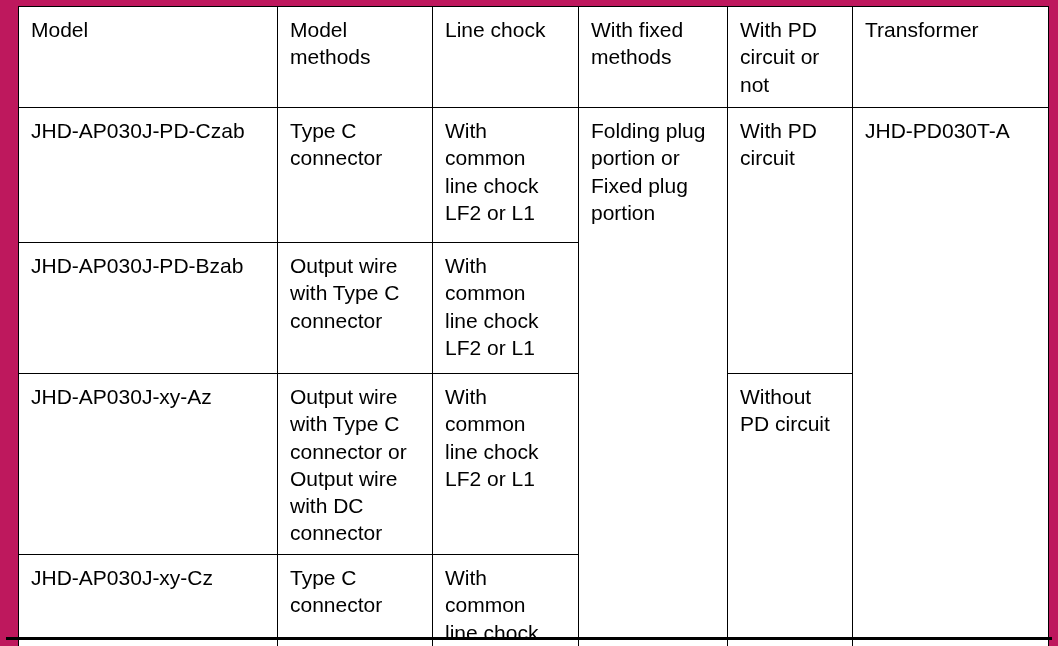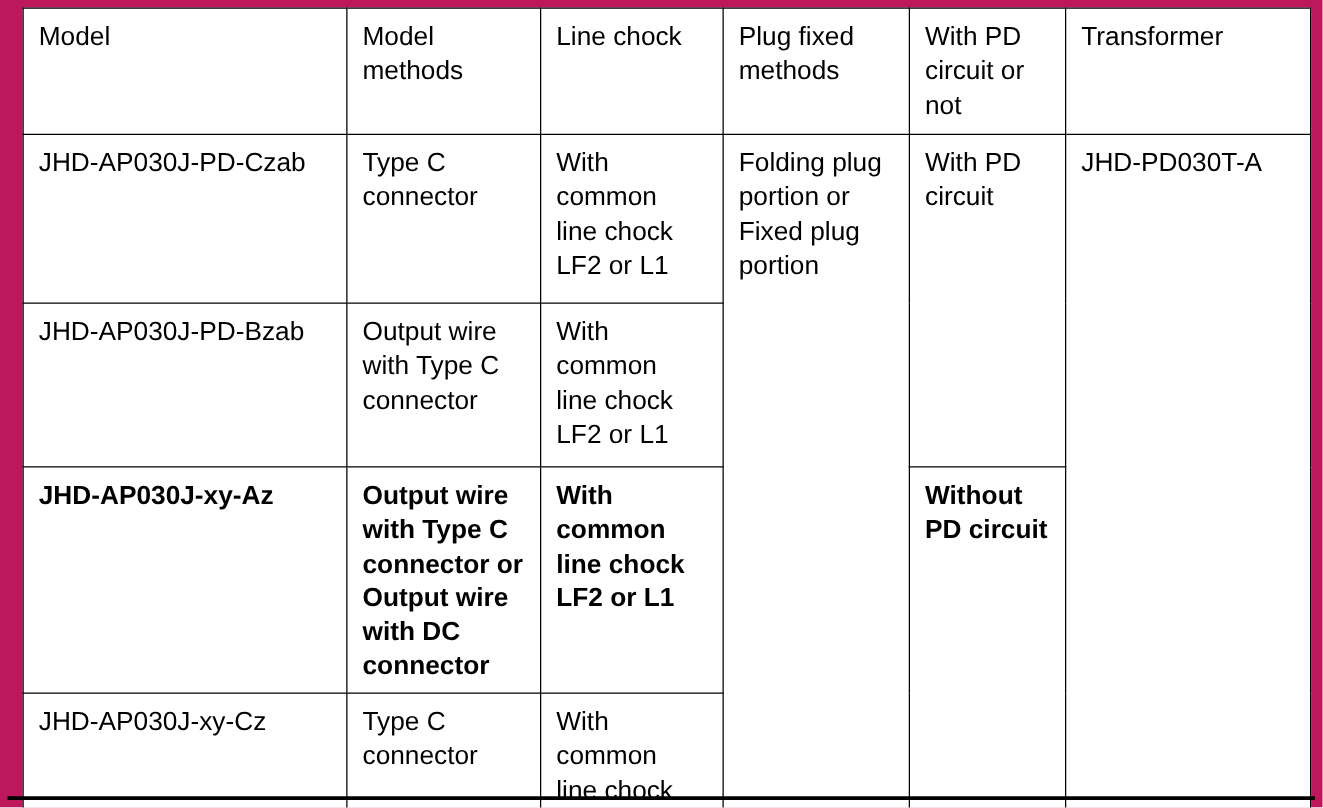--- a/index.html
+++ b/index.html
@@ -48,21 +48,21 @@
   col.c1 { width: 155px; }
   col.c2 { width: 146px; }
   col.c3 { width: 149px; }
   col.c4 { width: 125px; }
   col.c5 { width: 196px; }
 
   
   tr.row-head td { height: 85px; }
   tr.row-1 td { height: 119px; }
   tr.row-2 td { height: 115px; margin-left: 16px; }
-  tr.row-3 td { height: 165px; font-weight: bold; }
+  tr.row-3 td { height: 165px; }
   tr.row-4 td { height: 118px; }
 
   .bottom-rule {
     position: absolute;
     left: 6px;
     top: 637px;
     width: 1046px;
     height: 3px;
     background: #000000;
   }
@@ -90,21 +90,21 @@
             <span class="cell-text">Model</span>
           </td>
           <td>
             <span class="cell-text">Model
 methods</span>
           </td>
           <td>
             <span class="cell-text">Line chock</span>
           </td>
           <td>
-            <span class="cell-text">Plug fixed
+            <span class="cell-text">With fixed
 methods</span>
           </td>
           <td>
             <span class="cell-text">With PD
 circuit or
 not</span>
           </td>
           <td>
             <span class="cell-text">Transformer</span>
           </td>

